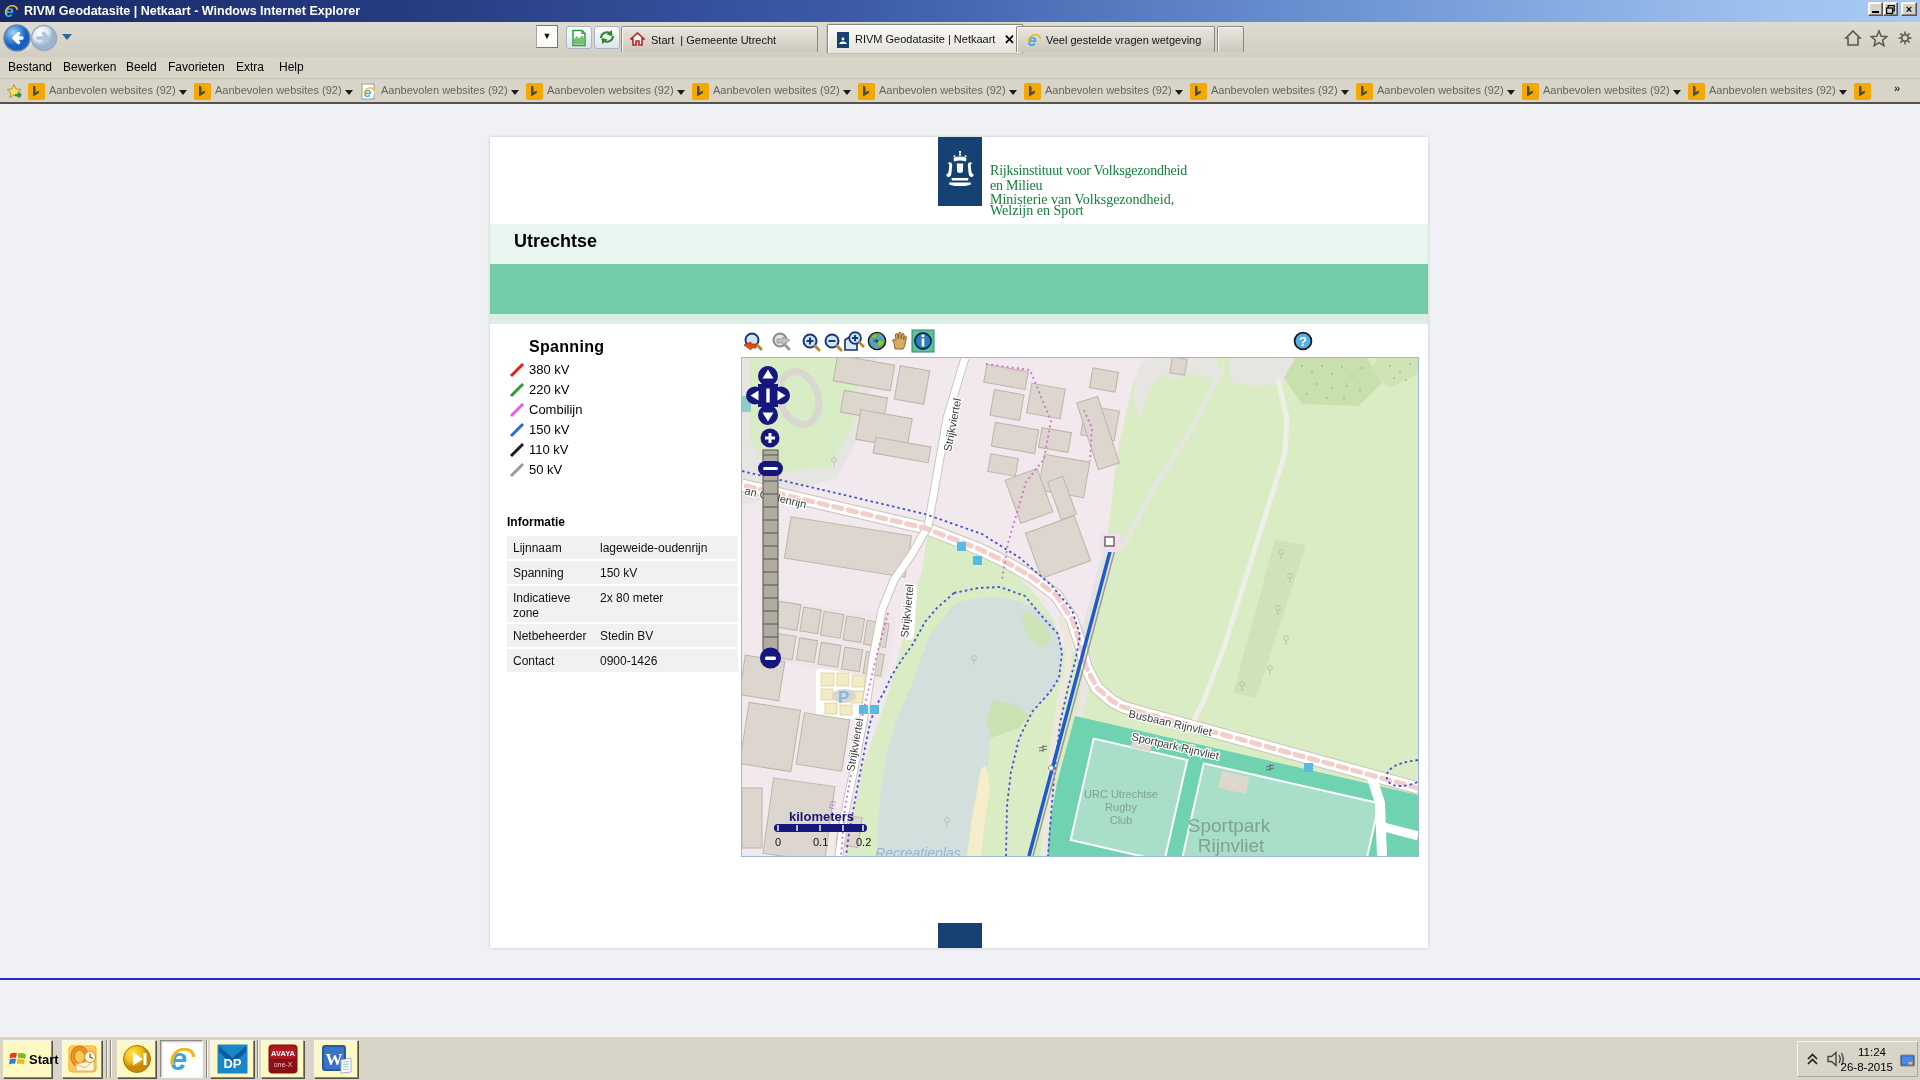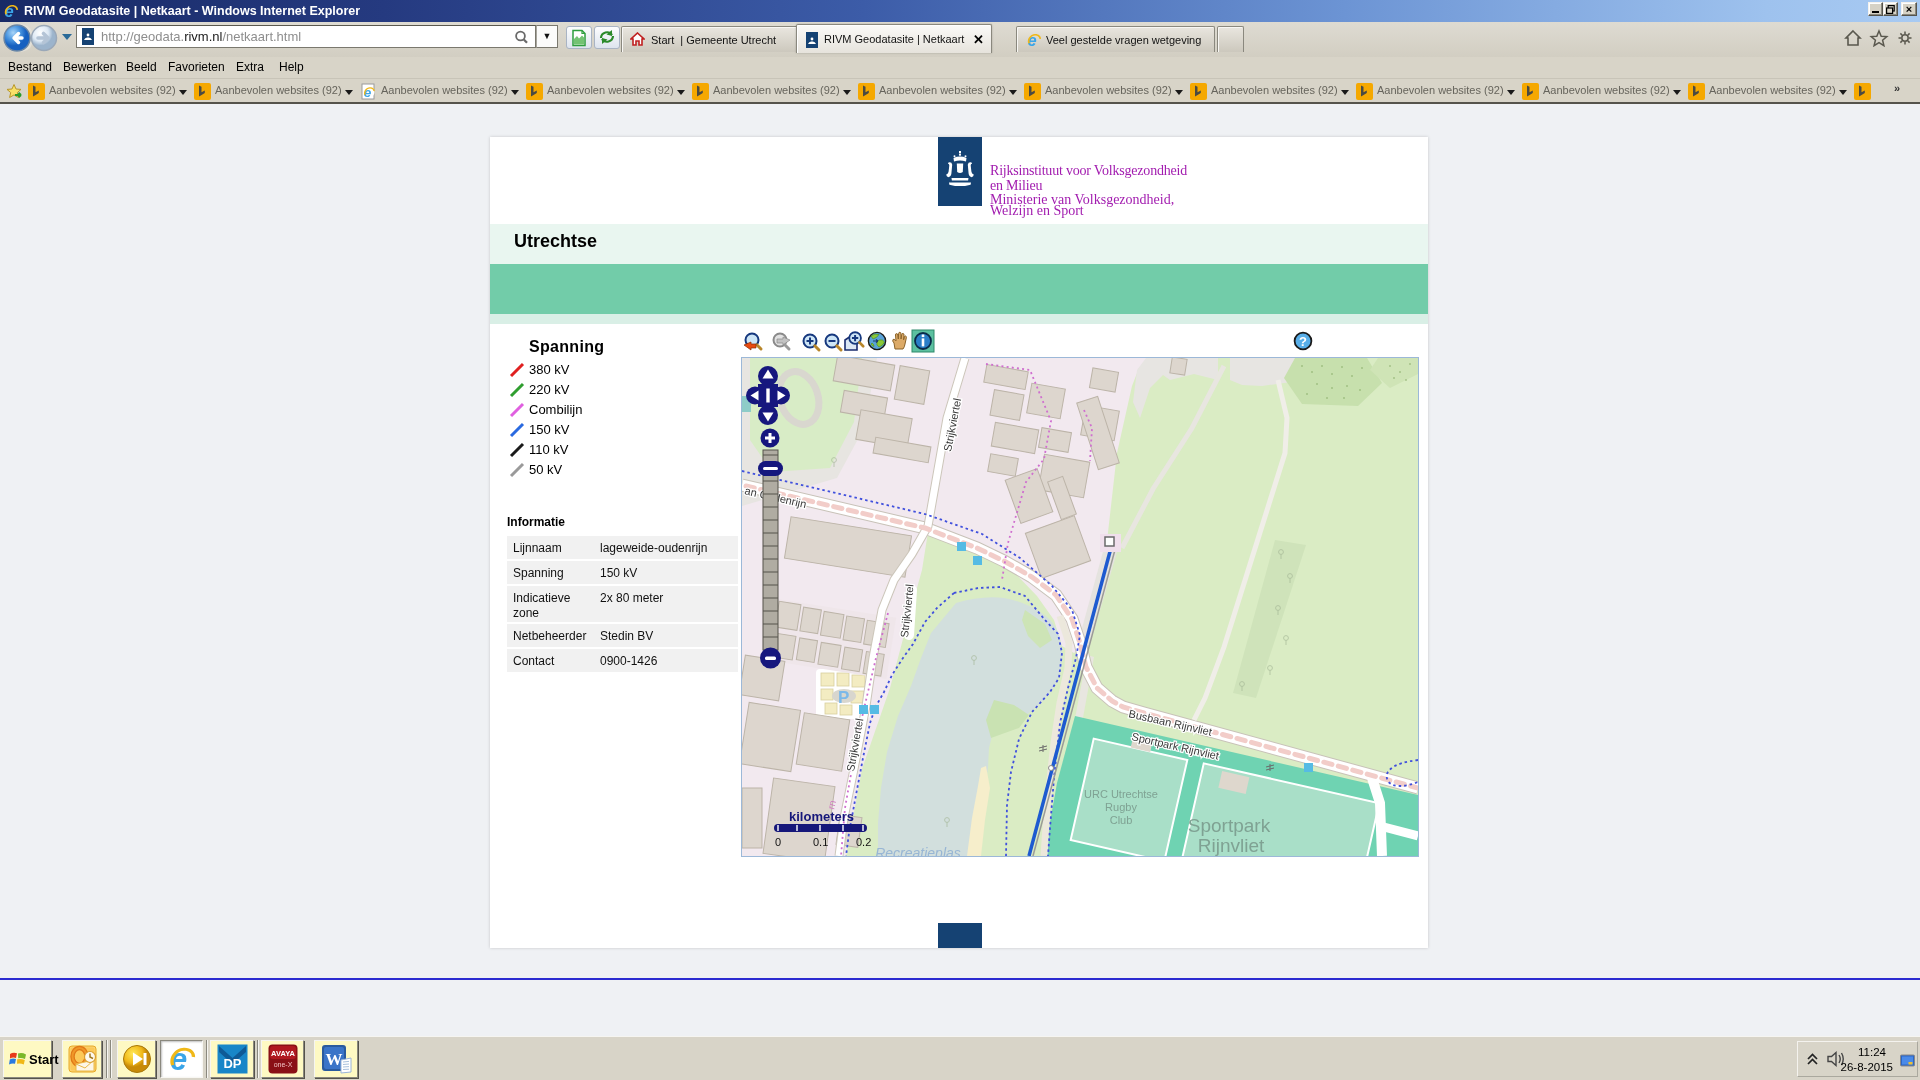--- a/index.html
+++ b/index.html
@@ -21,21 +21,21 @@
 #menubar span{position:absolute;top:3px}
 
 #favbar{position:absolute;left:0;top:78px;width:1920px;height:26px;background:#d8d4c8;border-top:1px solid #c8c4b8;border-bottom:2px solid #55534b;font-size:11px;color:#66645c}
 .favitem{position:absolute;top:5px;white-space:nowrap}
 
 #content{position:absolute;left:0;top:106px;width:1920px;height:930px;background:#eff1f4}
 #page{position:absolute;left:490px;top:31px;width:938px;height:811px;background:#fff;box-shadow:0 0 3px rgba(0,0,0,.18)}
 #blueline{position:absolute;left:0;top:872px;width:1920px;height:2px;background:#2b2bd0}
 
 #rivmlogo{position:absolute;left:448px;top:0px;width:44px;height:69px;background:#154273}
-.rivmtxt{position:absolute;left:500px;font-family:"Liberation Serif",serif;color:#a21caf}
+.rivmtxt{position:absolute;left:500px;font-family:"Liberation Serif",serif;color:#15803d}
 #nkband{position:absolute;left:0;top:87px;width:938px;height:40px;background:#e9f6f0}
 #nkband b{position:absolute;left:24px;top:7px;font-size:18px;color:#000}
 #tealband{position:absolute;left:0;top:127px;width:938px;height:50px;background:#72cca9}
 #stripband{position:absolute;left:0;top:177px;width:938px;height:10px;background:#d9efe6}
 #footerblock{position:absolute;left:448px;top:786px;width:44px;height:25px;background:#154273}
 
 #legend{position:absolute;left:0px;top:187px;width:250px;height:620px;font-size:13px;color:#000}
 #legend h2{position:absolute;left:39px;top:14px;font-size:16px;letter-spacing:.3px}
 .leg{position:absolute;left:39px;width:120px;height:20px;line-height:20px}
 .leg svg{position:absolute;left:-21px;top:2px}
@@ -81,32 +81,20 @@
         </radialGradient>
   </defs>
   <path d="M15 1 Q28 1 30 9 Q33 4 42 4 A11 11 0 1 1 42 26 Q33 26 30 21 Q28 29 15 29 A14 14 0 1 1 15 1 Z" fill="#e4e1d8" opacity=".9"></path>
       <circle cx="15" cy="15" r="13" fill="url(#backg)" stroke="#6a86a4" stroke-width="1.5"></circle>
   <path d="M20 15 L12 15 M12 15 L16.5 10.5 M12 15 L16.5 19.5" stroke="#fff" stroke-width="3.4" fill="none" stroke-linecap="round" stroke-linejoin="round"></path>
   <circle cx="42" cy="15" r="12.5" fill="url(#fwdg)" stroke="#9aa8b8" stroke-width="1.5"></circle>
   <path d="M36 15 L46 15 M46 15 L41.5 10.5 M46 15 L41.5 19.5" stroke="#b4c4d6" stroke-width="3.6" fill="none" stroke-linecap="round" stroke-linejoin="round"></path>
   <path d="M60 11 L70 11 L65 17 Z" fill="#2a6a98"></path>
  </svg>
 
- <div id="urlbox" style="width:460px">
-  <div class="abs" style="left:5px;top:2px;width:12px;height:17px;background:#154273"></div>
-  <svg class="abs" style="left:6px;top:7px" width="10" height="8" viewBox="0 0 10 8">
-        <circle cx="5" cy="2" r="1.4" fill="#fff"></circle>
-        <path d="M1 7 Q2 4 5 4.5 Q8 4 9 7 Z" fill="#fff"></path>
-      </svg>
-  <span class="abs" style="left:24px;top:3px;font-size:13px;color:#8e8e8e">http://geodata.<span style="color:#1a1a1a">rivm.nl</span>/netkaart.html</span>
-  <svg class="abs" style="left:437px;top:4px" width="15" height="15" viewBox="0 0 15 15">
-        <circle cx="6.5" cy="6" r="4.4" fill="none" stroke="#6a6a6a" stroke-width="1.8"></circle>
-        <line x1="9.8" y1="9.4" x2="13" y2="12.8" stroke="#6a6a6a" stroke-width="2.2"></line>
-      </svg>
- </div>
  <div id="urldrop">▼</div>
  <div class="cmdbtn" style="left:566px">
   <svg width="18" height="18" style="margin:2px 0 0 4px" viewBox="0 0 18 18">
         <path d="M2 1.5 L11 1.5 L14 4.5 L14 16.5 L2 16.5 Z" fill="#fff" stroke="#2e9e3e" stroke-width="1.5"></path>
         <path d="M11 1.5 L11 4.5 L14 4.5" fill="none" stroke="#2e9e3e" stroke-width="1.2"></path>
         <path d="M3 10 L6 7 L8 9.5 L11 6.5 L13 8.5 L13 15.5 L3 15.5 Z" fill="#5ab85a" opacity=".85"></path>
       </svg>
  </div>
  <div class="cmdbtn" style="left:594px">
   <svg width="18" height="16" style="margin:2px 0 0 3px" viewBox="0 0 18 16">
@@ -116,21 +104,21 @@
         <path d="M4 15 L4 9 L9.5 10.5 Z" fill="#2a8a2a"></path>
       </svg>
  </div>
 
  <div class="tab" style="left:621px;width:197px">
   <svg class="abs" style="left:8px;top:5px" width="15" height="15" viewBox="0 0 15 15">
         <path d="M7.5 1 L14 7 L12 7 L12 13 L9 13 L9 9 L6 9 L6 13 L3 13 L3 7 L1 7 Z" fill="#fff" stroke="#c02020" stroke-width="1.6"></path>
       </svg>
   <span class="abs" style="left:29px;top:7px">Start&nbsp; | Gemeente Utrecht</span>
  </div>
- <div class="tab active" style="left:796px;width:196px">
+ <div class="tab active" style="left:827px;width:196px">
   <div class="abs" style="left:9px;top:7px;width:12px;height:16px;background:#154273"></div>
   <svg class="abs" style="left:10px;top:12px" width="10" height="8" viewBox="0 0 10 8">
         <circle cx="5" cy="2" r="1.4" fill="#fff"></circle>
         <path d="M1 7 Q2 4 5 4.5 Q8 4 9 7 Z" fill="#fff"></path>
       </svg>
   <span class="abs" style="left:27px;top:8px">RIVM Geodatasite | Netkaart</span>
   <span class="abs" style="left:176px;top:7px;font-weight:bold;font-size:13px;color:#000">✕</span>
  </div>
  <div class="tab" style="left:1016px;width:199px">
   <svg class="abs" style="left:9px;top:5px" width="16" height="16" viewBox="0 0 16 16">

